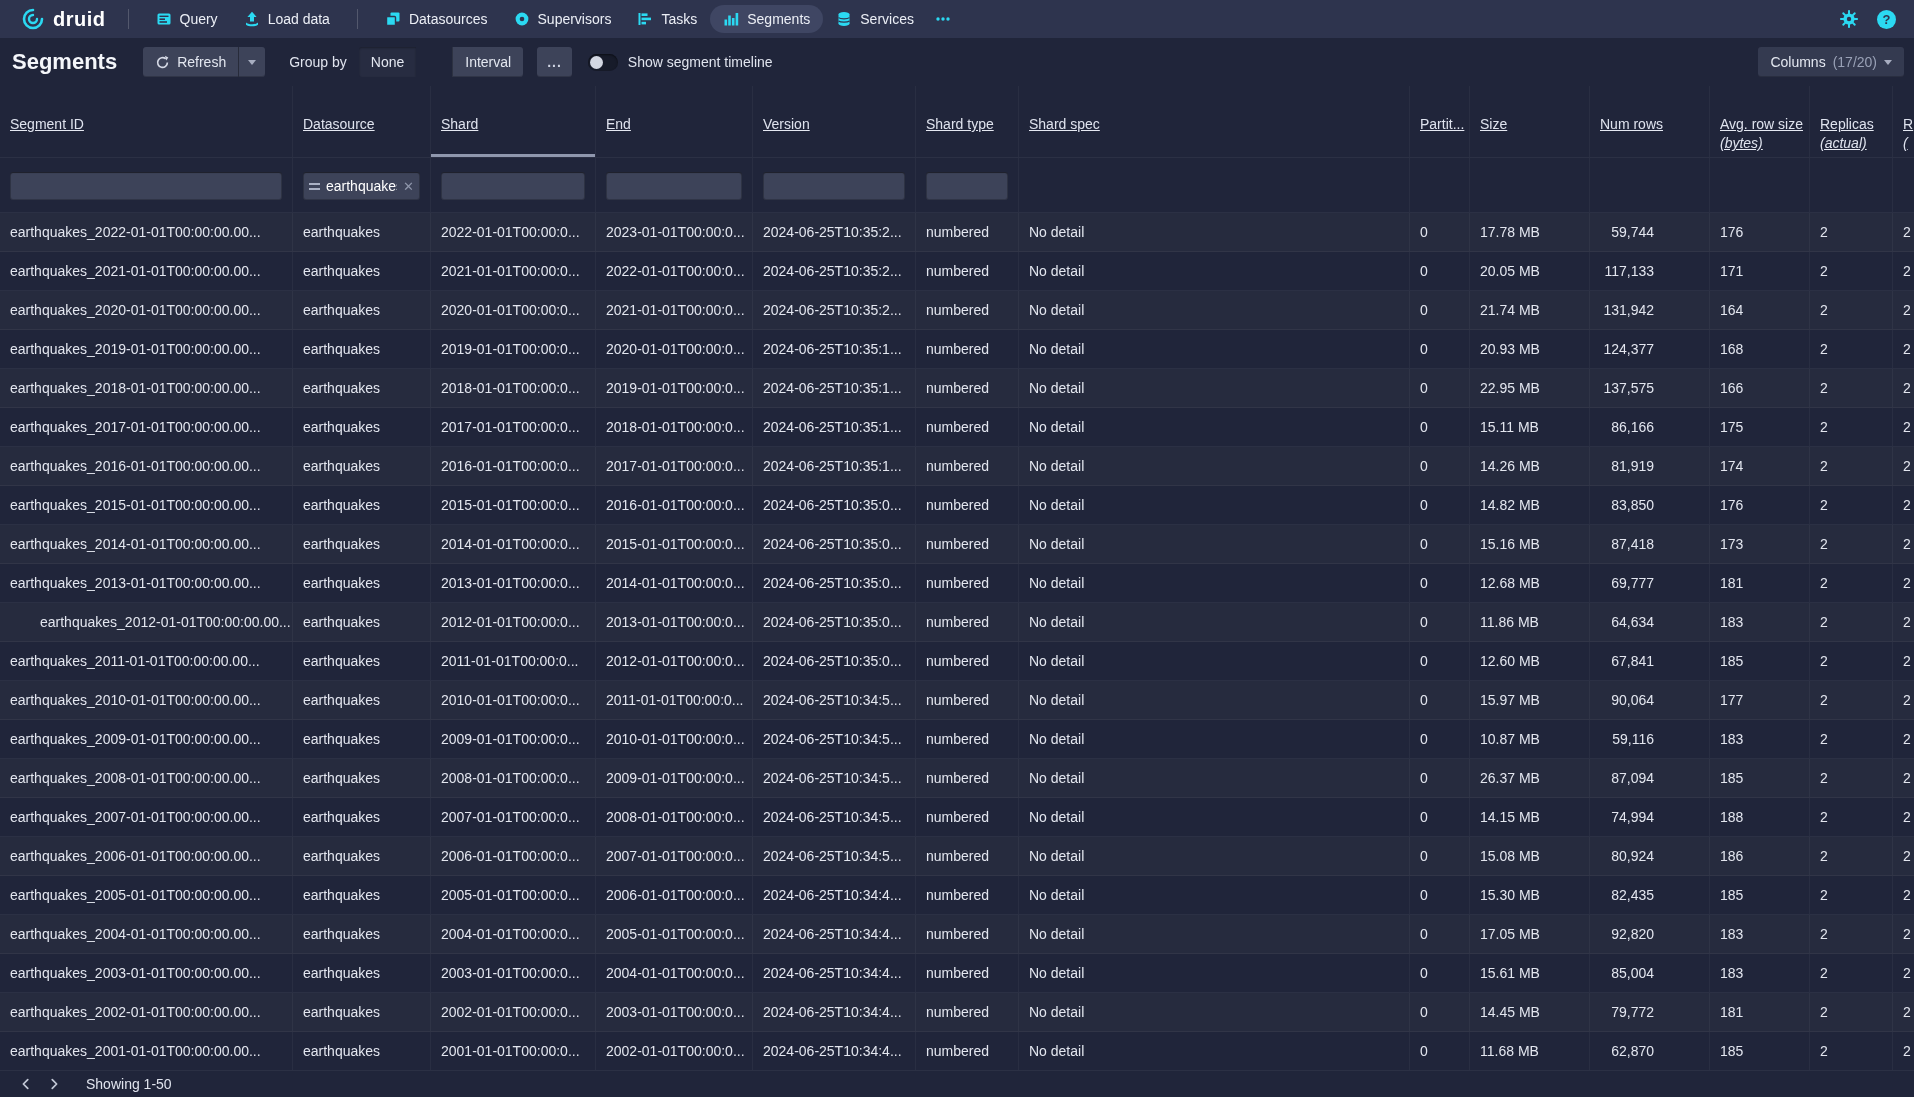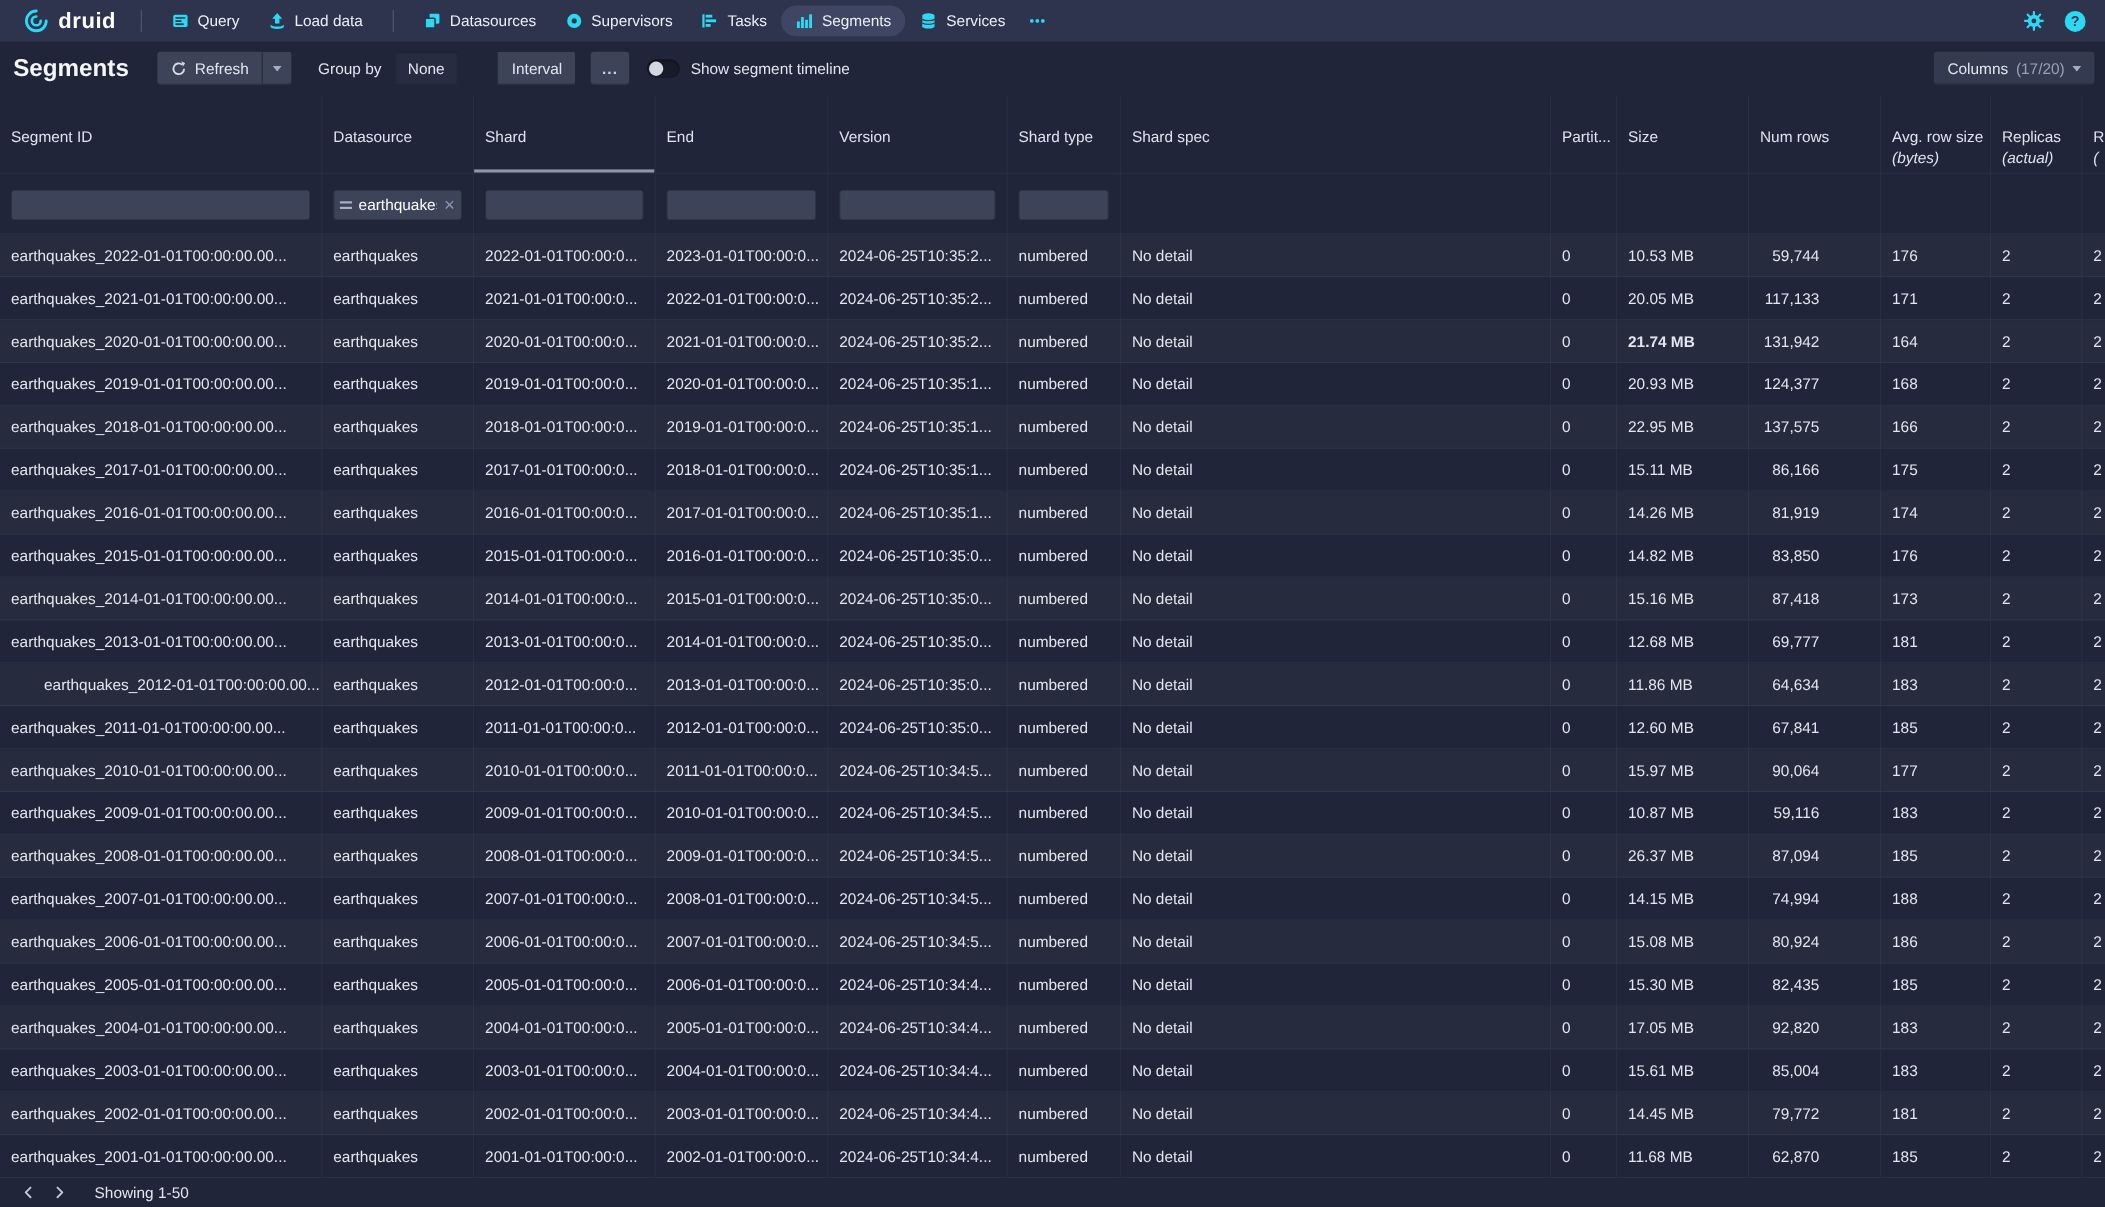--- a/index.html
+++ b/index.html
@@ -58,21 +58,21 @@
   .switch-label{color:#e0e4ee;}
   .toolbar-right{margin-left:auto;}
   .muted{color:var(--muted);}
   
   .table{width:1914px;overflow:hidden;}
   .tr{display:flex;height:39px;border-bottom:1px solid var(--line);}
   .tr.stripe{background:var(--stripe);}
   .cell{flex:none;padding:0 10px;display:flex;align-items:center;white-space:nowrap;
     overflow:hidden;border-right:1px solid rgba(255,255,255,.045);height:100%;font-size:14px;color:#e3e6ef;}
   .cell.right{justify-content:flex-end;padding-right:55px;}
-  .thead{height:72px;border-bottom:1px solid var(--line);}
+  .thead{height:72px;border-bottom:1px solid var(--line);text-decoration:underline;}
   .thead .cell{align-items:flex-start;padding-top:29px;color:#dfe3ee;position:relative;display:block;line-height:19px;}
   .thead .cell .sub{font-style:italic;}
   .thead .cell.sorted::after{content:"";position:absolute;left:0;right:0;bottom:0;height:3px;background:#8f97ad;}
   .frow{height:55px;border-bottom:1px solid var(--line);}
   .frow .cell{padding-top:14px;align-items:flex-start;}
   .filter-input{width:100%;height:28px;background:#3d4359;border:none;border-radius:3px;
     color:#fff;font-family:inherit;font-size:13px;padding:0 8px;
     box-shadow:inset 0 0 0 1px rgba(0,0,0,.2), inset 0 1px 1px rgba(0,0,0,.4);}
   .chip{width:100%;height:28px;background:#3d4359;border-radius:3px;display:flex;align-items:center;
     padding:0 6px;gap:6px;box-shadow:inset 0 0 0 1px rgba(0,0,0,.2), inset 0 1px 1px rgba(0,0,0,.4);cursor:pointer;}
@@ -335,21 +335,21 @@
     </div>
     <div class="tr stripe">
       <div class="cell" style="width: 293px;">earthquakes_2022-01-01T00:00:00.00...</div>
       <div class="cell" style="width: 138px;">earthquakes</div>
       <div class="cell" style="width: 165px;">2022-01-01T00:00:0...</div>
       <div class="cell" style="width: 157px;">2023-01-01T00:00:0...</div>
       <div class="cell" style="width: 163px;">2024-06-25T10:35:2...</div>
       <div class="cell" style="width: 103px;">numbered</div>
       <div class="cell" style="width: 391px;">No detail</div>
       <div class="cell" style="width: 60px;">0</div>
-      <div class="cell" style="width: 120px;">10.53 MB</div>
+      <div class="cell" style="width: 120px;">17.78 MB</div>
       <div class="cell right" style="width: 120px;">59,744</div>
       <div class="cell" style="width: 100px;">176</div>
       <div class="cell" style="width: 83px;">2</div>
       <div class="cell" style="width: 140px;">2</div>
     </div>
     <div class="tr">
       <div class="cell" style="width: 293px;">earthquakes_2021-01-01T00:00:00.00...</div>
       <div class="cell" style="width: 138px;">earthquakes</div>
       <div class="cell" style="width: 165px;">2021-01-01T00:00:0...</div>
       <div class="cell" style="width: 157px;">2022-01-01T00:00:0...</div>
@@ -365,21 +365,21 @@
     </div>
     <div class="tr stripe">
       <div class="cell" style="width: 293px;">earthquakes_2020-01-01T00:00:00.00...</div>
       <div class="cell" style="width: 138px;">earthquakes</div>
       <div class="cell" style="width: 165px;">2020-01-01T00:00:0...</div>
       <div class="cell" style="width: 157px;">2021-01-01T00:00:0...</div>
       <div class="cell" style="width: 163px;">2024-06-25T10:35:2...</div>
       <div class="cell" style="width: 103px;">numbered</div>
       <div class="cell" style="width: 391px;">No detail</div>
       <div class="cell" style="width: 60px;">0</div>
-      <div class="cell" style="width: 120px; font-weight: bold;">21.74 MB</div>
+      <div class="cell" style="width: 120px;">21.74 MB</div>
       <div class="cell right" style="width: 120px;">131,942</div>
       <div class="cell" style="width: 100px;">164</div>
       <div class="cell" style="width: 83px;">2</div>
       <div class="cell" style="width: 140px;">2</div>
     </div>
     <div class="tr">
       <div class="cell" style="width: 293px;">earthquakes_2019-01-01T00:00:00.00...</div>
       <div class="cell" style="width: 138px;">earthquakes</div>
       <div class="cell" style="width: 165px;">2019-01-01T00:00:0...</div>
       <div class="cell" style="width: 157px;">2020-01-01T00:00:0...</div>

